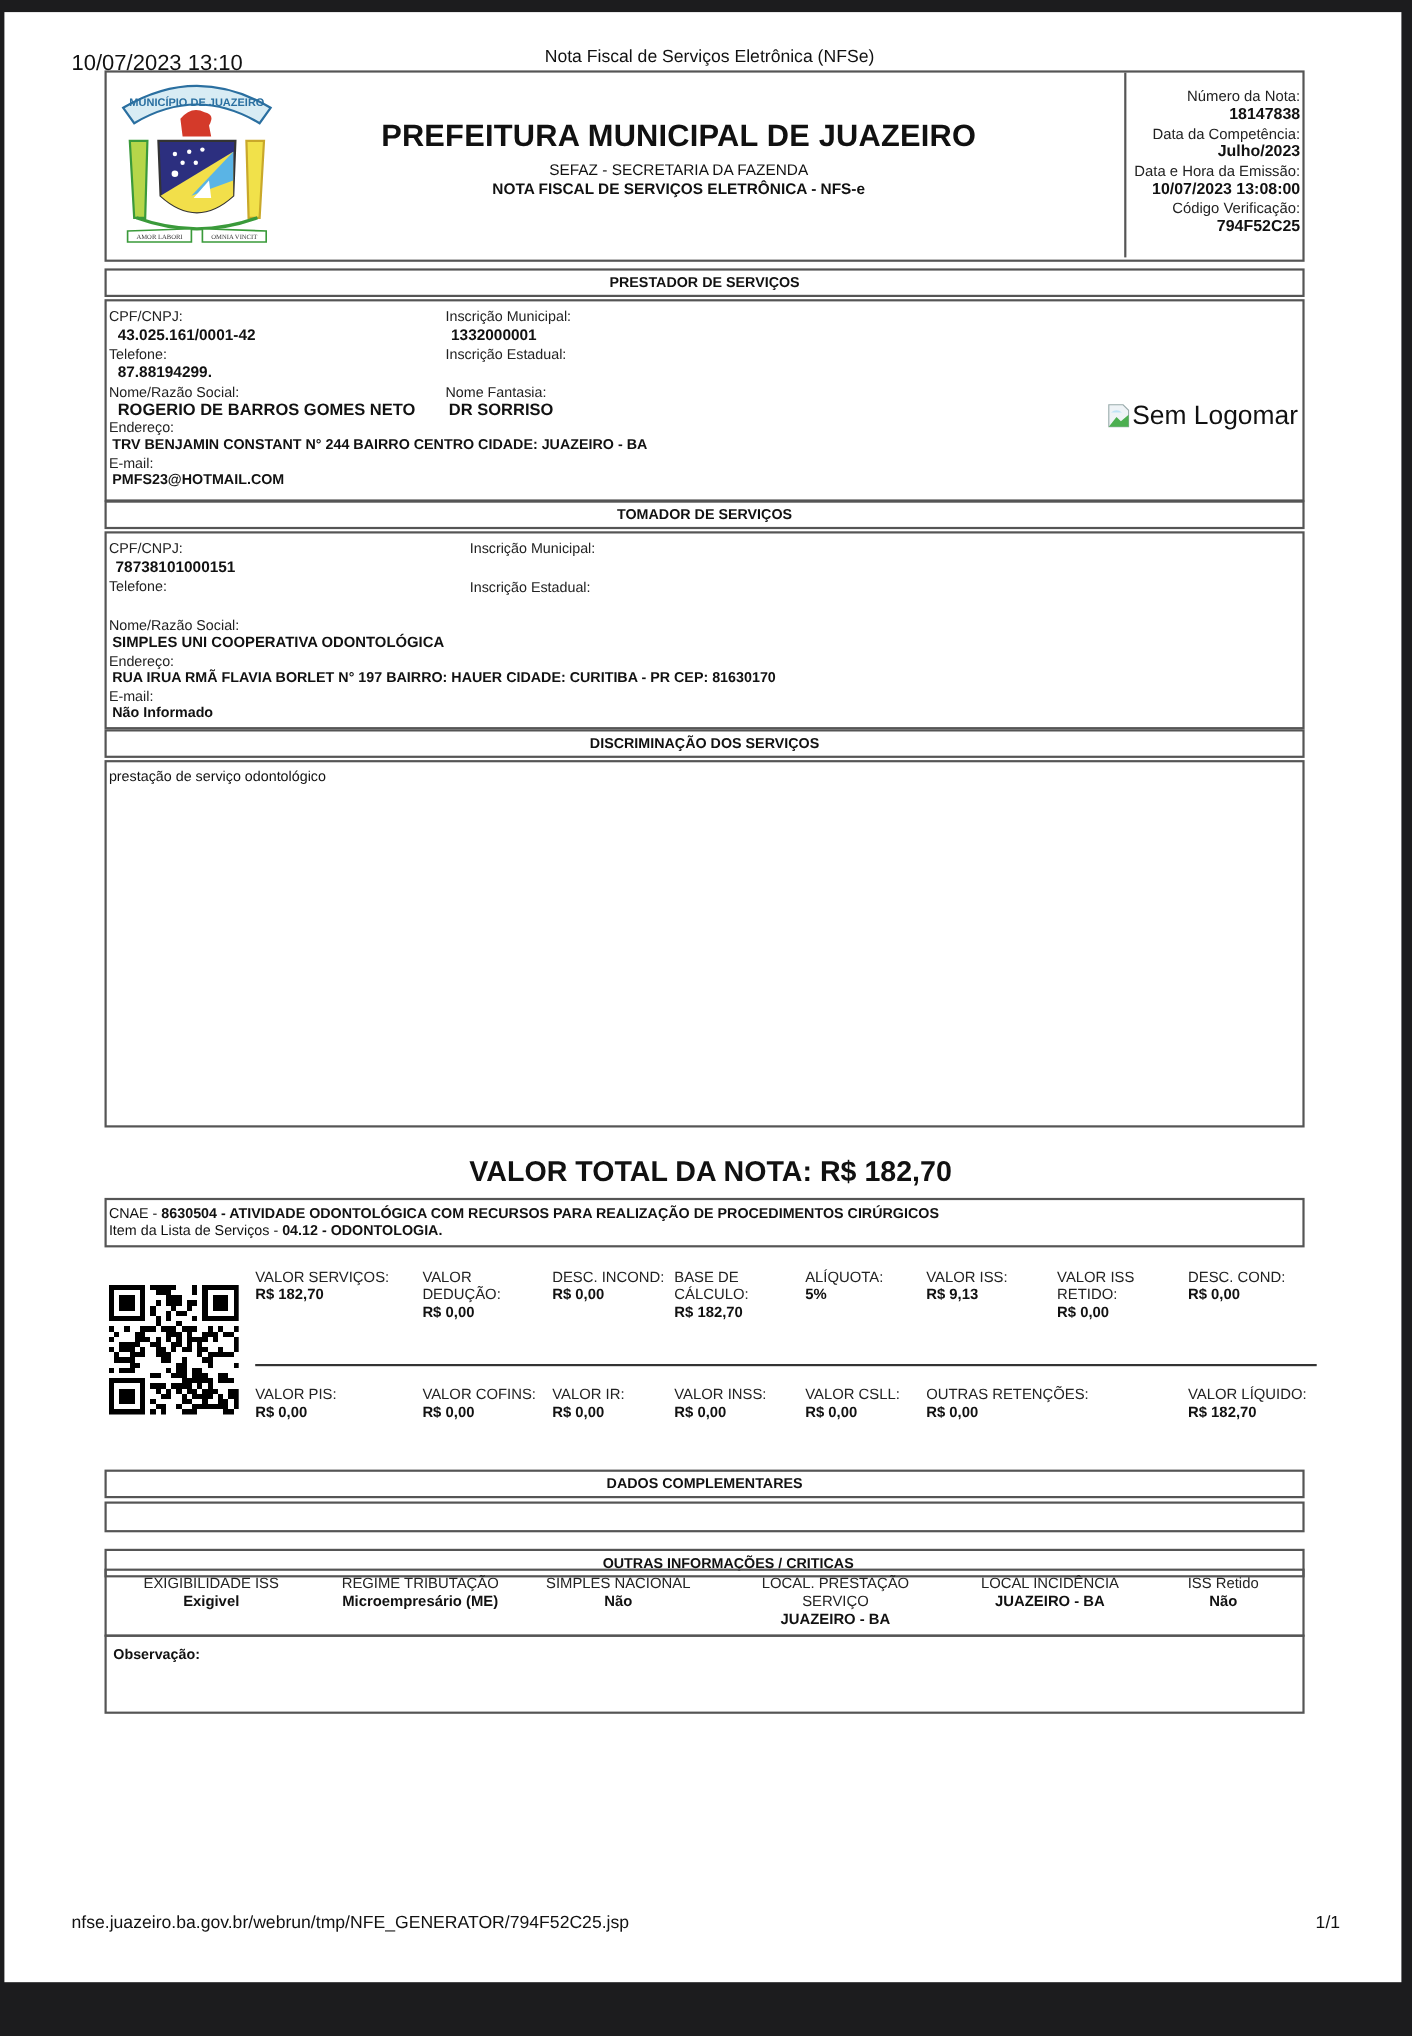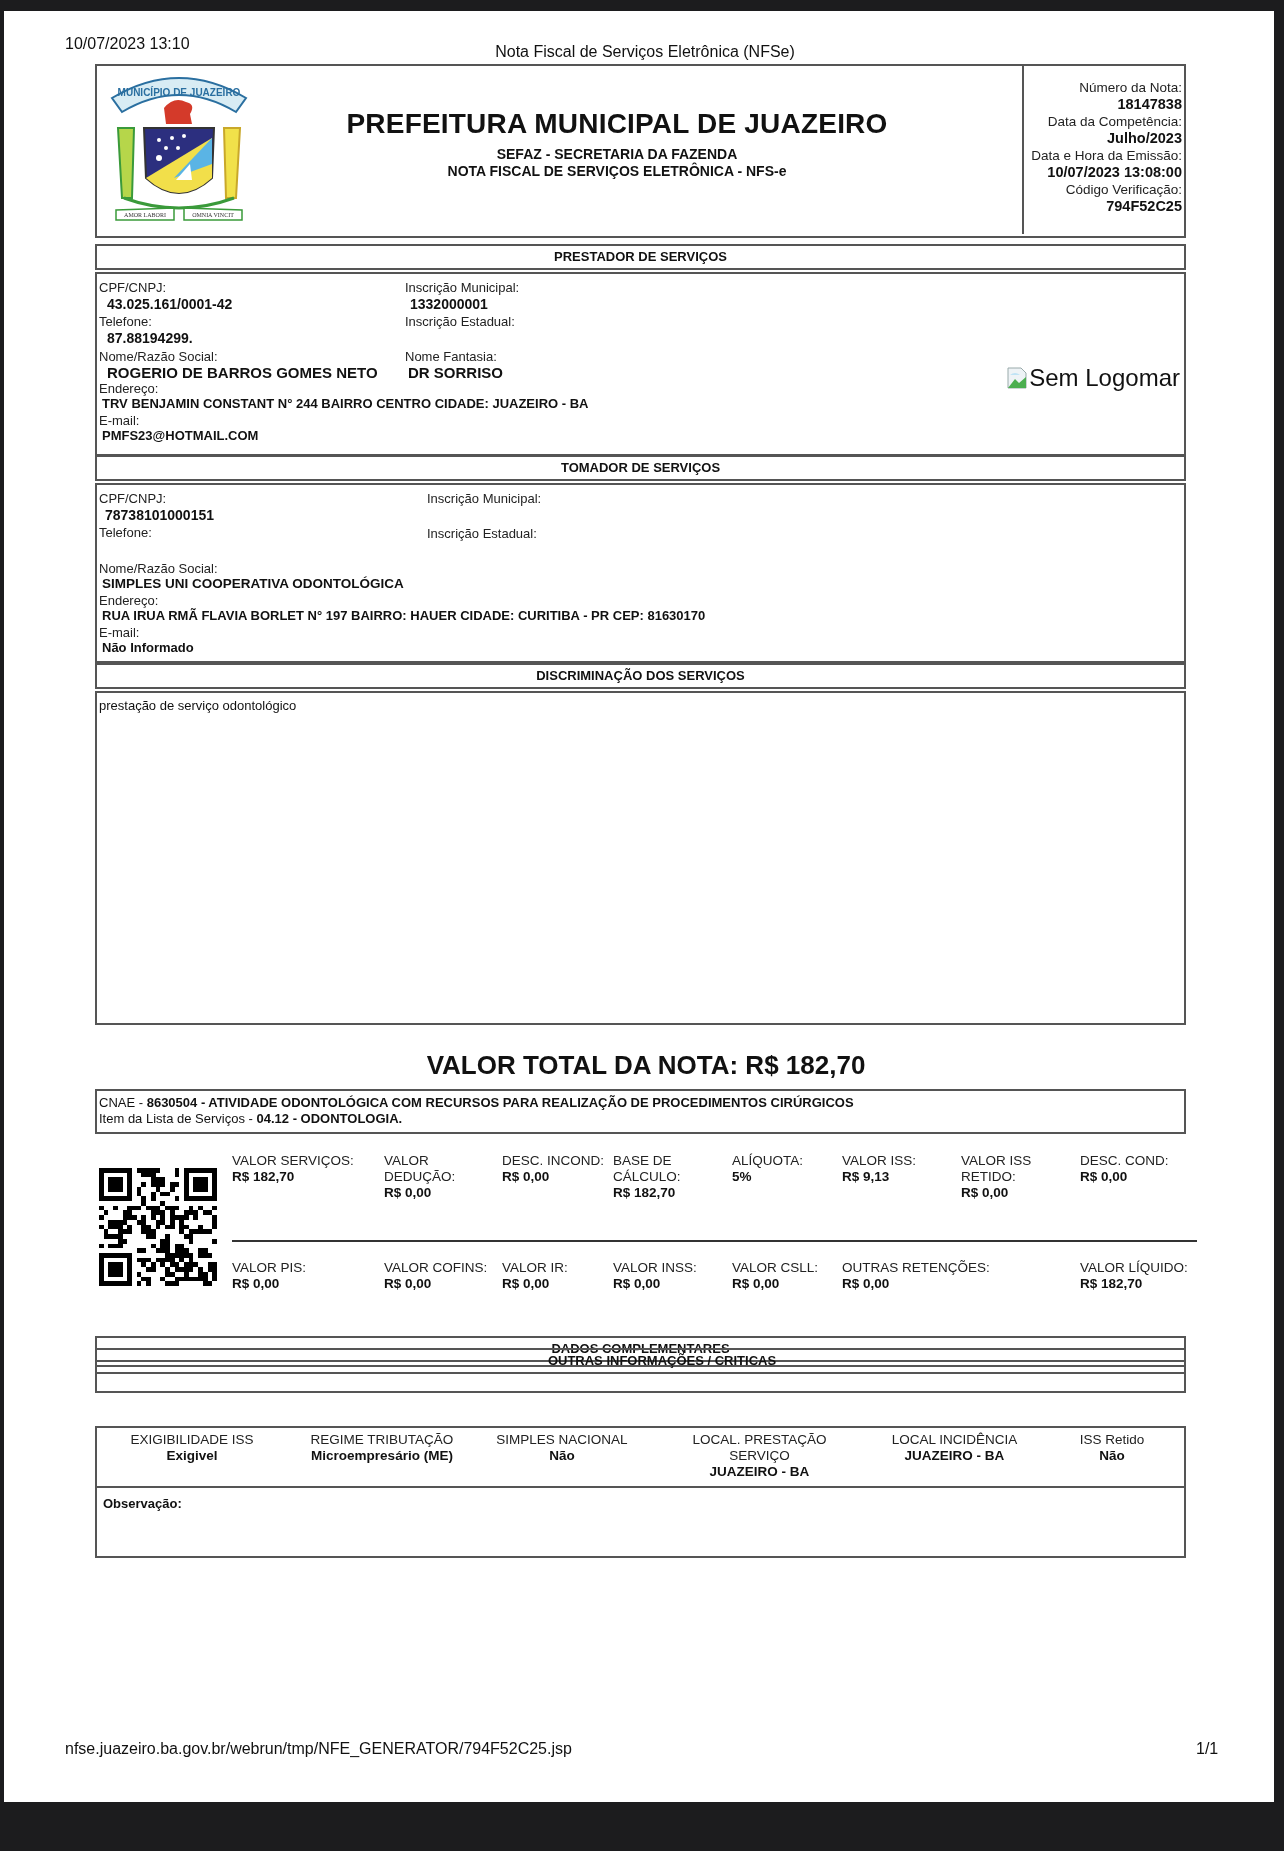--- a/index.html
+++ b/index.html
@@ -5,39 +5,39 @@
   html, body { margin:0; padding:0; }
   body {
     width:1284px; height:1851px; background:#1c1c1e;
     font-family:"Liberation Sans", sans-serif; color:#111;
     position:relative; overflow:hidden;
   }
   .page {
     position:absolute; left:4px; top:11px; width:1270px; height:1791px;
     background:#fff;
   }
-  .hdr-left { position:absolute; left:61px; top:24px; font-size:16px; }
+  .hdr-left { position:absolute; left:61px; top:36px; font-size:20px; }
   .hdr-center { position:absolute; left:0; width:1270px; top:32px; text-align:center; font-size:16px; padding-left:12px; box-sizing:border-box;}
   .ftr-left { position:absolute; left:61px; top:1729px; font-size:16px; }
   .ftr-right { position:absolute; left:1192px; top:1729px; font-size:16px; }
 
   .box { position:absolute; left:95px; width:1091px; border:2px solid #555; box-sizing:border-box; }
   .section-title {
     position:absolute; left:95px; width:1091px; height:26px; border:2px solid #555;
     box-sizing:border-box; font-weight:bold; font-size:13px; text-align:center; line-height:22px;
   }
   .lbl { font-size:13px; color:#222; position:absolute;text-align:right; }
   .val { font-size:14px; font-weight:bold; position:absolute; }
 
   
   .main-header { top:64px; height:174px; }
   .crest { position:absolute; left:7px; top:2px; width:150px; height:160px; }
   .title-block { position:absolute; left:220px; top:42px; width:600px; text-align:center; }
   .big-title { font-size:28px; font-weight:bold; letter-spacing:0.2px; }
-  .sub1 { font-size:14px; font-weight:bold; margin-top:6px; }
+  .sub1 { font-size:14px; font-weight:normal; margin-top:6px; }
   .sub2 { font-size:14px; font-weight:bold; margin-top:1px; }
   .meta-sep { position:absolute; left:925px; top:0; width:2px; height:168px; background:#555; }
   .meta { position:absolute; right:2px; top:13px; text-align:right; font-size:13.5px; line-height:17px; }
   .meta .m-l { color:#222;margin-left:36px; }
   .meta .m-v { font-weight:bold; font-size:14.5px; }
 
   .logo-missing { position:absolute; right:4px; top:90px; font-size:24px; display:flex; align-items:center; }
   .broken-img { width:20px; height:22px; margin-right:2px; position:relative; }
 
   .disc-text { position:absolute; left:2px; top:5px; font-size:13px; }
@@ -451,21 +451,21 @@
       <div class="vl">VALOR LÍQUIDO:</div>
       <div class="vv">R$ 182,70</div>
     </div>
 </div>
 
 <div class="section-title" style="top:1336px;">DADOS COMPLEMENTARES</div>
 <div class="box" style="top:1365px; height:28px;">
   <div class="disc-text"></div>
 </div>
 
-<div class="section-title" style="top:1348px;padding-left:43px;">OUTRAS INFORMAÇÕES / CRITICAS</div>
+<div class="section-title" style="top:1408px;padding-left:43px;">OUTRAS INFORMAÇÕES / CRITICAS</div>
 <div class="box other-grid">
   <div class="oi" style="left:0; width:190px;">
       <div class="ol">EXIGIBILIDADE ISS</div>
       <div class="ov">Exigivel</div>
     </div>
   <div class="oi" style="left:190px; width:190px;">
       <div class="ol">REGIME TRIBUTAÇÃO</div>
       <div class="ov">Microempresário (ME)</div>
     </div>
   <div class="oi" style="left:380px; width:170px;">

